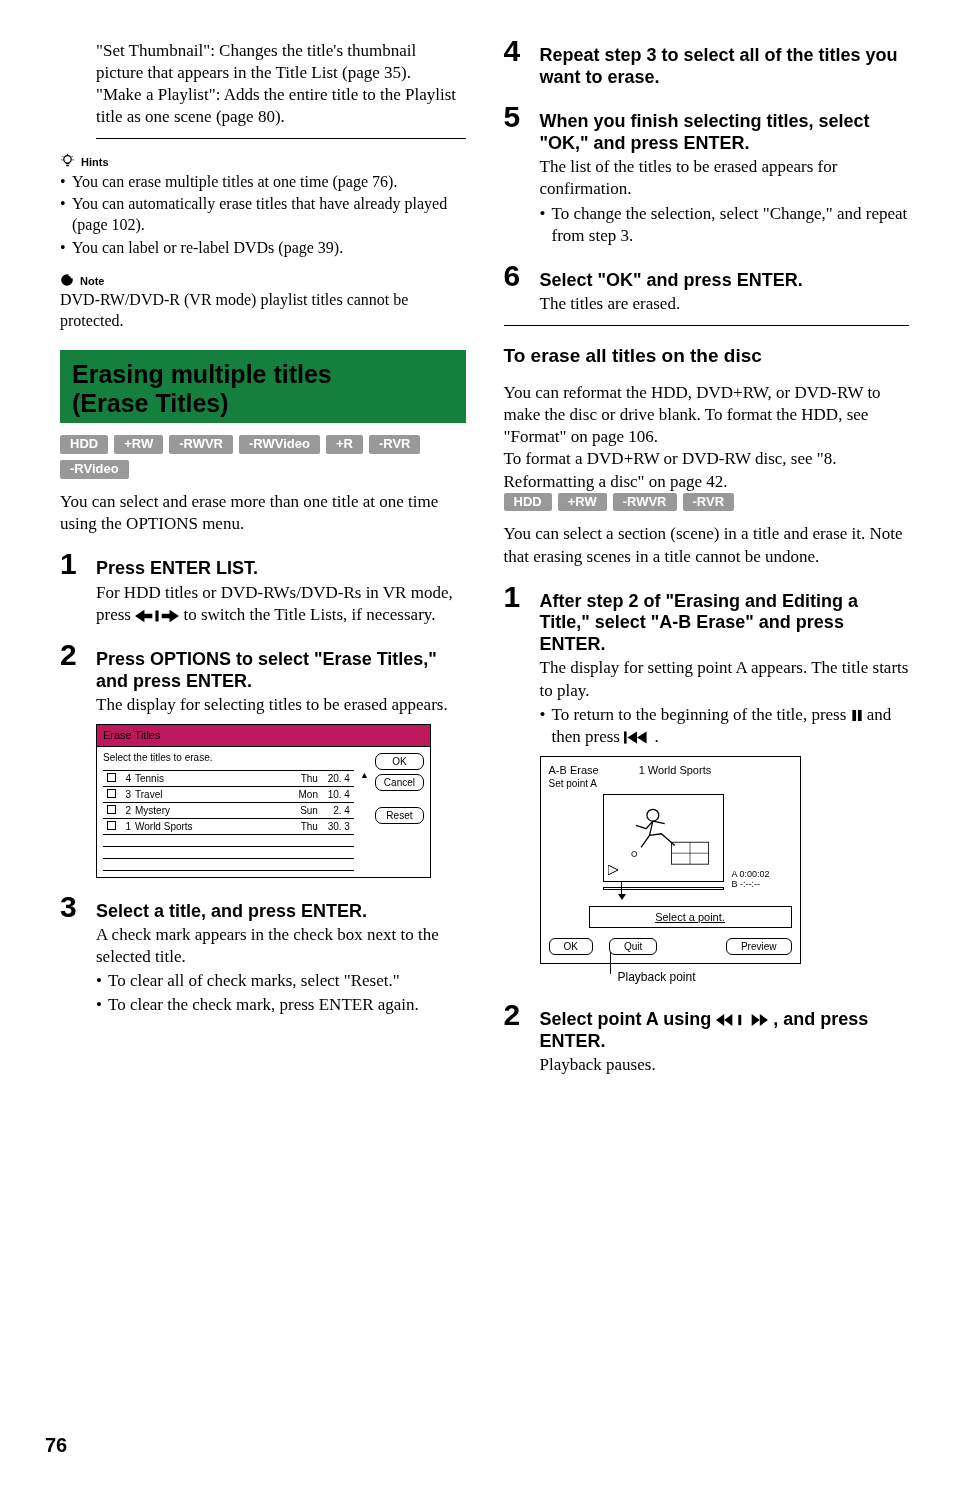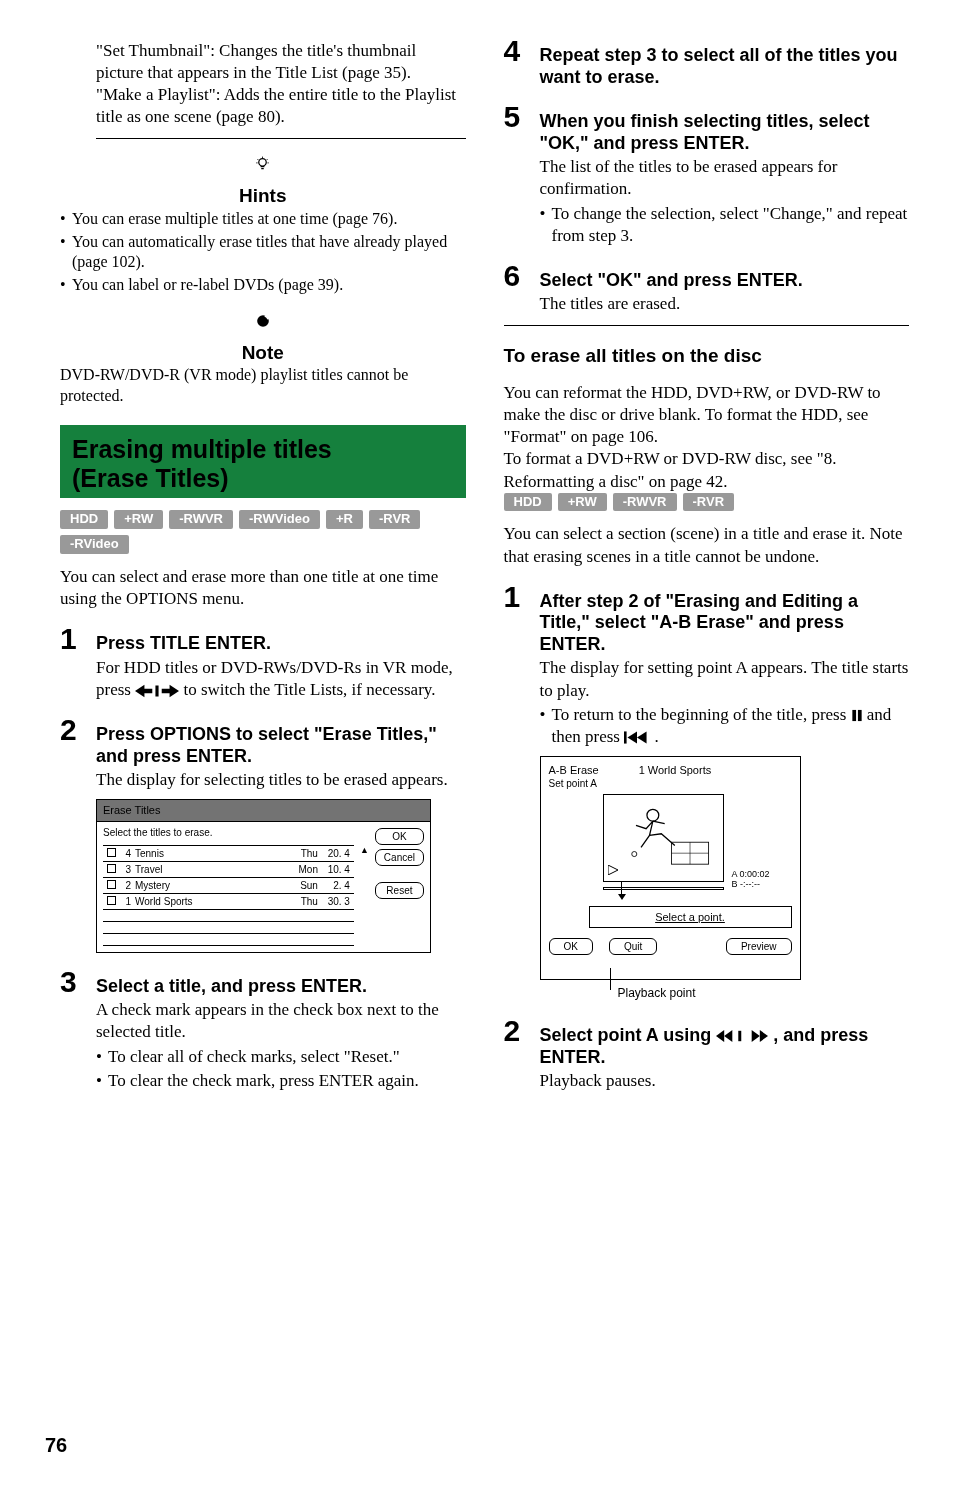--- a/index.html
+++ b/index.html
@@ -25,26 +25,25 @@
     padding-left: 36px;
   }
   .hr {
     border: none;
     border-top: 1px solid #000;
     margin: 10px 0 14px 0;
   }
   .hints-header, .note-header {
     font-family: Arial, Helvetica, sans-serif;
     font-weight: bold;
-    font-size: 19px;
+    font-size: 11px;
     display: flex;
     align-items: center;
     gap: 6px;
     margin-top: 6px;
-    flex-direction: column;
   }
   .bullet-list {
     list-style: none;
     padding-left: 0;
   }
   .bullet-list li {
     position: relative;
     padding-left: 12px;
     margin-bottom: 2px;
   }
@@ -118,21 +117,21 @@
     margin: 8px 0 0 36px;
     width: 335px;
     border: 1px solid #000;
     font-family: Arial, Helvetica, sans-serif;
     font-size: 11px;
     padding-bottom: 6px;
   }
   .shot1 .titlebar {
     padding: 3px 6px;
     border-bottom: 1px solid #000;
-    background: #737373;
+    background: #be185d;
   }
   .shot1 .inner {
     display: flex;
     padding: 4px 6px 0 6px;
     gap: 6px;
   }
   .shot1 .left {
     flex: 1;
   }
   .shot1 .left .cap {
@@ -172,21 +171,21 @@
   .shot1 .spacer { height: 8px; }
   .shot1 .scroll { display: flex; flex-direction: column; justify-content: space-between; align-items: center; font-size: 9px; padding-top: 20px; }
   .shot1 .scroll span { line-height: 1; }
   
   .shot2 {
     margin: 8px 0 4px 36px;
     width: 261px;
     border: 1px solid #000;
     font-family: Arial, Helvetica, sans-serif;
     font-size: 11px;
-    padding: 6px 8px 24px 8px;
+    padding: 6px 8px 8px 8px;
     position: relative;
   }
   .shot2 .hdr { display: flex; gap: 40px; font-size: 11px; margin-bottom: 4px;}
   .shot2 .body { display: flex; gap: 8px; align-items: stretch; }
   .shot2 .imgwrap {
     flex: 1;
     display: flex;
     flex-direction: column;
   }
   .shot2 .imgbox {
@@ -346,21 +345,21 @@
       <span class="badge">-RWVideo</span>
       <span class="badge">+R</span>
       <span class="badge">-RVR</span>
       <span class="badge">-RVideo</span>
     </div>
 
     <p>You can select and erase more than one title at one time using the OPTIONS menu.</p>
 
     <div class="step-row">
       <div class="step-num">1</div>
-      <div class="step-head">Press TITLE ENTER.</div>
+      <div class="step-head">Press ENTER LIST.</div>
     </div>
     <div class="step-body">
       <p>
         <span>For HDD titles or DVD-RWs/DVD-Rs in VR mode, press </span>
         <span class="arrow-inline">
           <svg width="44" height="14" viewBox="0 0 56 16">
               <polygon points="0,8 12,0 12,5 22,5 22,11 12,11 12,16" fill="#000"></polygon>
               <rect x="26" y="1" width="4" height="14" fill="#000"></rect>
               <polygon points="56,8 44,0 44,5 34,5 34,11 44,11 44,16" fill="#000"></polygon>
             </svg>

